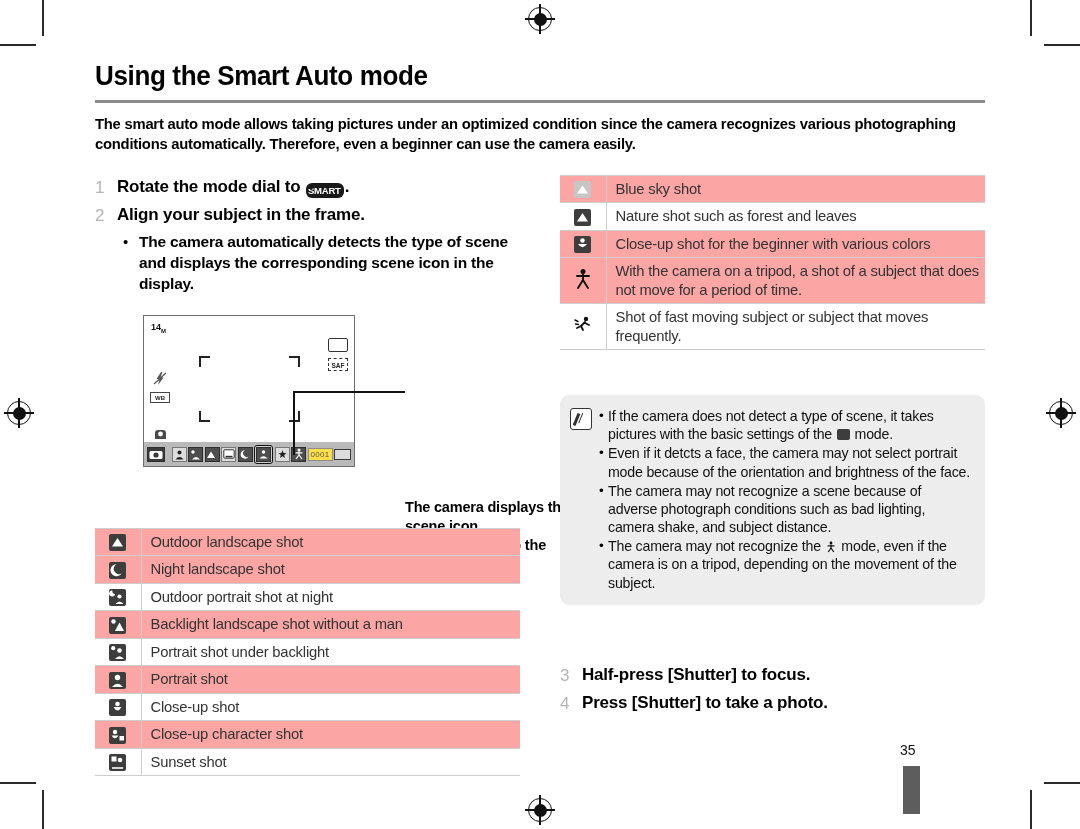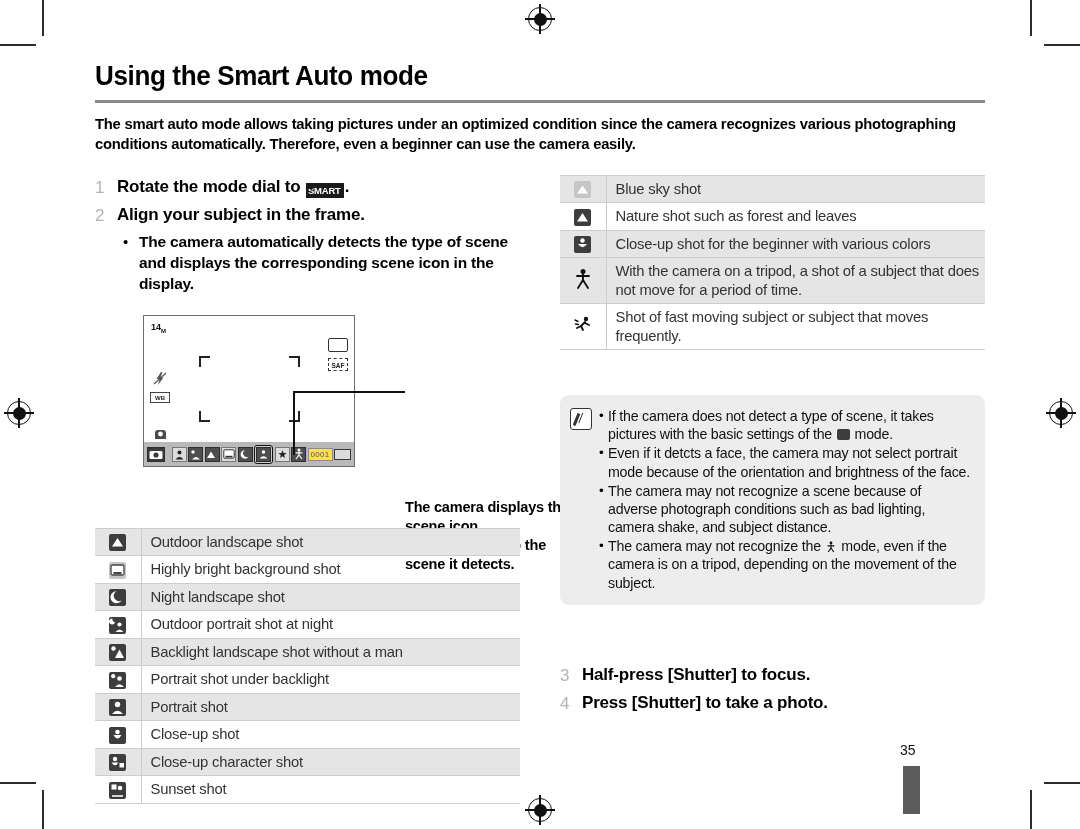--- a/index.html
+++ b/index.html
@@ -58,21 +58,21 @@
   .step { display:flex; align-items:flex-start; margin-bottom:3px; }
   .step-num {
     width: 22px; flex:0 0 22px; color:#b4b4b4; font-size:17px;
     font-weight: normal; text-align:left; line-height:1.42; padding-top:1px;
   }
   .step-text { font-size:17px; font-weight:bold; line-height:1.42; color:#000; letter-spacing:-0.2px; }
   .step-text .kb { font-weight:bold; }
 
   .smart-dial {
     display:inline-block; vertical-align:-2px; height:15px; padding:0 3px 0 2px;
-    background:#1a1a1a; color:#fff; border-radius:0;
+    background:#1a1a1a; color:#fff; border-radius:6px;
     font-size:9.5px; font-weight:bold; letter-spacing:-0.2px;
     line-height:15px; position:relative; margin:0 1px;
   }
   .smart-dial::before {
     content:""; position:absolute; left:2px; top:2px; width:5px; height:4px;
     background:#1a1a1a; border-radius:1px;
   }
 
   .bullets { margin:4px 0 0 28px; }
   .bullet-row { display:flex; align-items:flex-start; }
@@ -137,21 +137,21 @@
   
   .callout-line { position:absolute; border-color:#111; }
   .callout-text {
     position:absolute; left:262px; top:183px; width:165px;
     font-size:14.5px; font-weight:bold; line-height:1.3; color:#000; letter-spacing:-0.2px;
   }
 
   
   .scene-table { width:100%; border-collapse:collapse; }
   .scene-table tr { border-bottom:1px solid #cdcdcd; }
-  .scene-table tr.shaded { background:#e5e5e5; }
+  .scene-table tr.shaded { background:#fca5a5; }
   .scene-table td.icon-cell {
     width:46px; padding:3px 0 3px 0; text-align:center; vertical-align:middle;
     border-right:1px solid #cdcdcd;
   }
   .scene-table td.text-cell {
     padding:4px 0 4px 9px; font-size:14.8px; color:#333; line-height:1.25;
     letter-spacing:-0.2px; vertical-align:middle;
   }
   .sc-ico {
     display:inline-block; width:17px; height:17px; background:#3d3d3d;
@@ -369,31 +369,20 @@
             <tr class="shaded">
               <td class="icon-cell">
                 <span class="sc-ico">
                   <svg width="17" height="17" viewBox="0 0 17 17">
                       <path d="M3 12.5 L8.5 4 L14 12.5 Z" fill="#fff"></path>
                     </svg>
                 </span>
               </td>
               <td class="text-cell">Outdoor landscape shot</td>
             </tr>
-            <tr>
-              <td class="icon-cell">
-                <span class="sc-ico pale">
-                  <svg width="17" height="17" viewBox="0 0 17 17">
-                      <rect x="2" y="3" width="13" height="10" rx="1.5" fill="#fff" stroke="#444" stroke-width="1.3"></rect>
-                      <rect x="4.5" y="10" width="8" height="2" fill="#444"></rect>
-                    </svg>
-                </span>
-              </td>
-              <td class="text-cell">Highly bright background shot</td>
-            </tr>
             <tr class="shaded">
               <td class="icon-cell">
                 <span class="sc-ico">
                   <svg width="17" height="17" viewBox="0 0 17 17">
                       <path d="M12.5 11.5 A6 6 0 1 1 7.5 2.2 A5 5 0 0 0 12.5 11.5 Z" fill="#fff"></path>
                     </svg>
                 </span>
               </td>
               <td class="text-cell">Night landscape shot</td>
             </tr>

